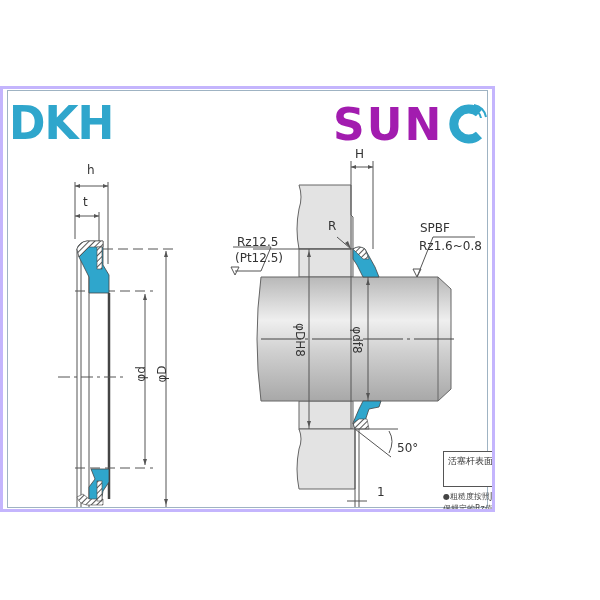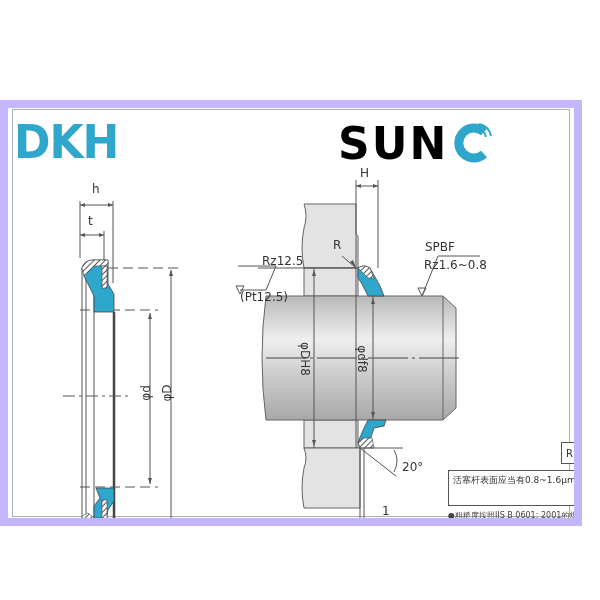--- a/index.html
+++ b/index.html
@@ -1,20 +1,20 @@
 <!DOCTYPE html>
 <html><head>
 <meta charset="utf-8">
 <style>
   html, body { margin:0; padding:0; background:#ffffff; }
   body { width:600px; height:600px; position:relative; overflow:hidden; font-family:"Liberation Sans", sans-serif; }
-  .frame { position:absolute; left:0; top:100px; width:582px; height:426px; box-sizing:border-box; border:8px solid #c4b5fd; background:#ffffff; overflow:hidden; }
+  .frame { position:absolute; left:0; top:86px; width:495px; height:426px; box-sizing:border-box; border:3px solid #c4b5fd; background:#ffffff; overflow:hidden; }
   .frame-inner { position:absolute; left:4px; top:1px; right:4px; bottom:1px; border:1px solid #9fb3c3; box-sizing:border-box; }
   .title-left { position:absolute; left:6px; top:8px; font-family:"DejaVu Sans", sans-serif; font-weight:bold; font-size:44px; color:#2fa6cc; letter-spacing:-1px; transform:scaleY(1.05); }
-  .brand { position:absolute; left:330px; top:12px; height:46px; display:flex; align-items:center; font-family:"DejaVu Sans", sans-serif; font-weight:bold; font-size:44px; color:#000000; letter-spacing:2px; }
+  .brand { position:absolute; left:330px; top:12px; height:46px; display:flex; align-items:center; font-family:"DejaVu Sans", sans-serif; font-weight:bold; font-size:44px; color:#a21caf; letter-spacing:2px; }
   .brand .c-mark { display:inline-block; width:42px; height:42px; position:relative; margin:0 2px; }
   svg { position:absolute; left:0; top:0; }
   .note-box { position:absolute; box-sizing:border-box; border:1px solid #555; background:#fff; font-size:10px; color:#333; white-space:nowrap; overflow:hidden; font-family:"DejaVu Sans", sans-serif; }
   .note-small { position:absolute; font-size:8px; color:#444; white-space:nowrap; overflow:hidden; font-family:"DejaVu Sans", sans-serif; }
   .lbl { position:absolute; font-family:"DejaVu Sans", sans-serif; font-size:12px; color:#333; white-space:nowrap; }
   .lbl-s { font-size:12px; }
   .rot { transform:rotate(-90deg); transform-origin:center; }
   .rot180 { transform:rotate(90deg); transform-origin:center; }
   .watermark { position:absolute; left:205px; top:170px; font-family:"DejaVu Serif", serif; font-size:46px; color:rgba(255,255,255,0.55); letter-spacing:2px; }
 </style>
@@ -163,27 +163,27 @@
   </svg>
 
   <div class="lbl" style="left:84px; top:74px;">h</div>
   <div class="lbl" style="left:80px; top:106px;">t</div>
   <div class="lbl rot" style="left:130px; top:278px;">φd</div>
   <div class="lbl rot" style="left:150px; top:278px;">φD</div>
 
 
   <div class="lbl" style="left:352px; top:58px;">H</div>
   <div class="lbl" style="left:325px; top:130px;">R</div>
-  <div class="lbl lbl-s" style="left:234px; top:146px;margin-left:20px;">Rz12.5</div>
-  <div class="lbl lbl-s" style="left:232px; top:162px;margin-top:20px;">(Pt12.5)</div>
+  <div class="lbl lbl-s" style="left:234px; top:146px;">Rz12.5</div>
+  <div class="lbl lbl-s" style="left:232px; top:162px;">(Pt12.5)</div>
   <div class="lbl lbl-s" style="left:417px; top:132px;">SPBF</div>
   <div class="lbl lbl-s" style="left:416px; top:150px;text-align:center;">Rz1.6~0.8</div>
   <div class="lbl rot180" style="left:280px; top:244px;">φDH8</div>
   <div class="lbl rot180" style="left:340px; top:244px;">φdf8</div>
-  <div class="lbl lbl-s" style="left:394px; top:352px;">20°</div>
+  <div class="lbl lbl-s" style="left:394px; top:352px;">50°</div>
   <div class="lbl lbl-s" style="left:374px; top:396px;">1</div>
 
   <div class="note-box" style="left:553px; top:334px; width:45px; height:22px; padding:4px 4px; font-size:10px;">
     <span>R=0.3以下</span>
   </div>
   <div class="note-box" style="left:440px; top:362px; width:160px; height:36px; padding:2px 4px; font-size:9px; line-height:15px;">
     <div>活塞杆表面应当有0.8~1.6μmRz (0.2~</div>
   </div>
   <div class="note-small" style="left:440px; top:402px; width:150px;">●粗糙度按照JIS B 0601: 2001的规格，当不能确</div>
   <div class="note-small" style="left:440px; top:414px; width:150px;">保规定的Rz值时，可使用Pt的值确定</div>

